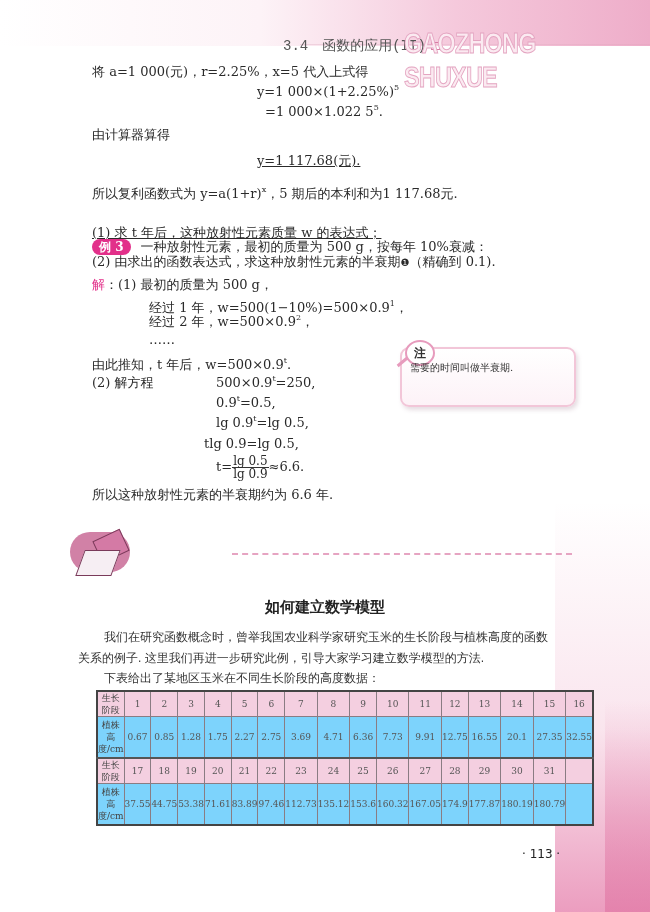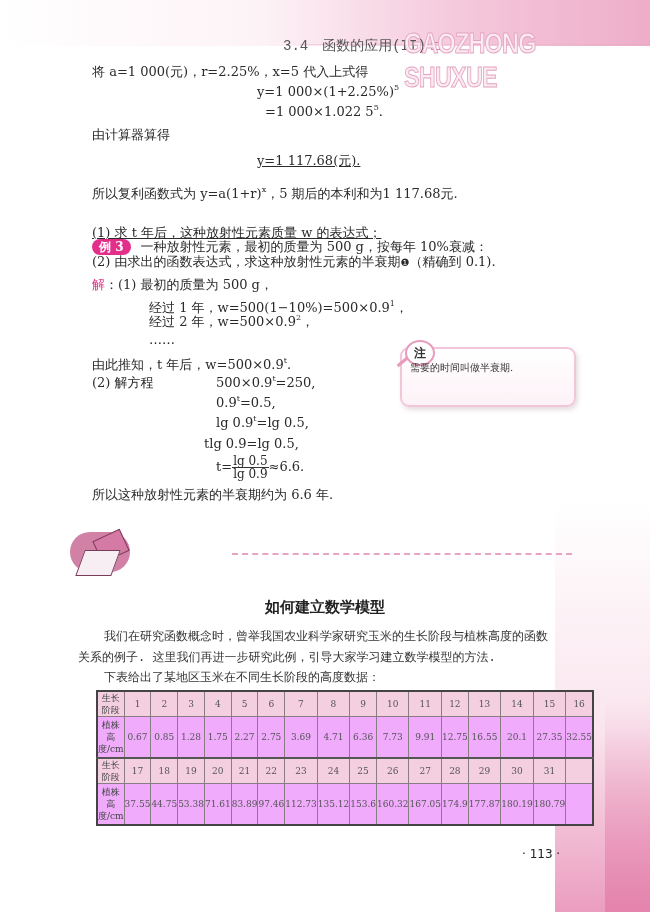--- a/index.html
+++ b/index.html
@@ -92,31 +92,31 @@
     border-radius:12px; color:#fff; font-size:14px; font-weight:bold; line-height:24px; padding-left:22px; box-sizing:border-box;
     font-family:"DejaVu Sans", sans-serif;
   }
   .explore-dots {
     position:absolute; left:162px; top:25px; width:340px; height:0; border-top:2px dashed #e6a4c2;
   }
   .section-title {
     position:absolute; left:0; width:650px; top:598px; text-align:center; font-size:15px; font-weight:bold;
     font-family:"DejaVu Sans", sans-serif; color:#222;
   }
-  .para { font-family:Liberation Mono, monospace; font-size:12px; color:#333; }
+  .para { font-family:Liberation Sans, sans-serif; font-size:12px; color:#333; }
   
   table.growth {
     position:absolute; left:96px; top:690px; width:456px; border-collapse:collapse;
     border:2px solid #444; font-size:9px; color:#555; font-family:"DejaVu Serif", serif;
   }
   table.growth td {
     border:1px solid #8a7c83; text-align:center; padding:0; height:24px;
   }
   table.growth tr.stage td { background:#f4cfe0; height:24px; }
-  table.growth tr.height td { background:#f0abfc; height:40px; }
+  table.growth tr.height td { background:#7dd3fc; height:40px; }
   table.growth td.head { width:30px; line-height:12px; font-size:9px; color:#444; }
   table.growth tr.sep td { border-top:2px solid #555; }
   .page-number {
     position:absolute; left:522px; top:847px; font-family:"DejaVu Sans", sans-serif; font-size:12px; color:#222;
   }
 </style>
 </head>
 <body>
 
 <div class="header-band"></div>

